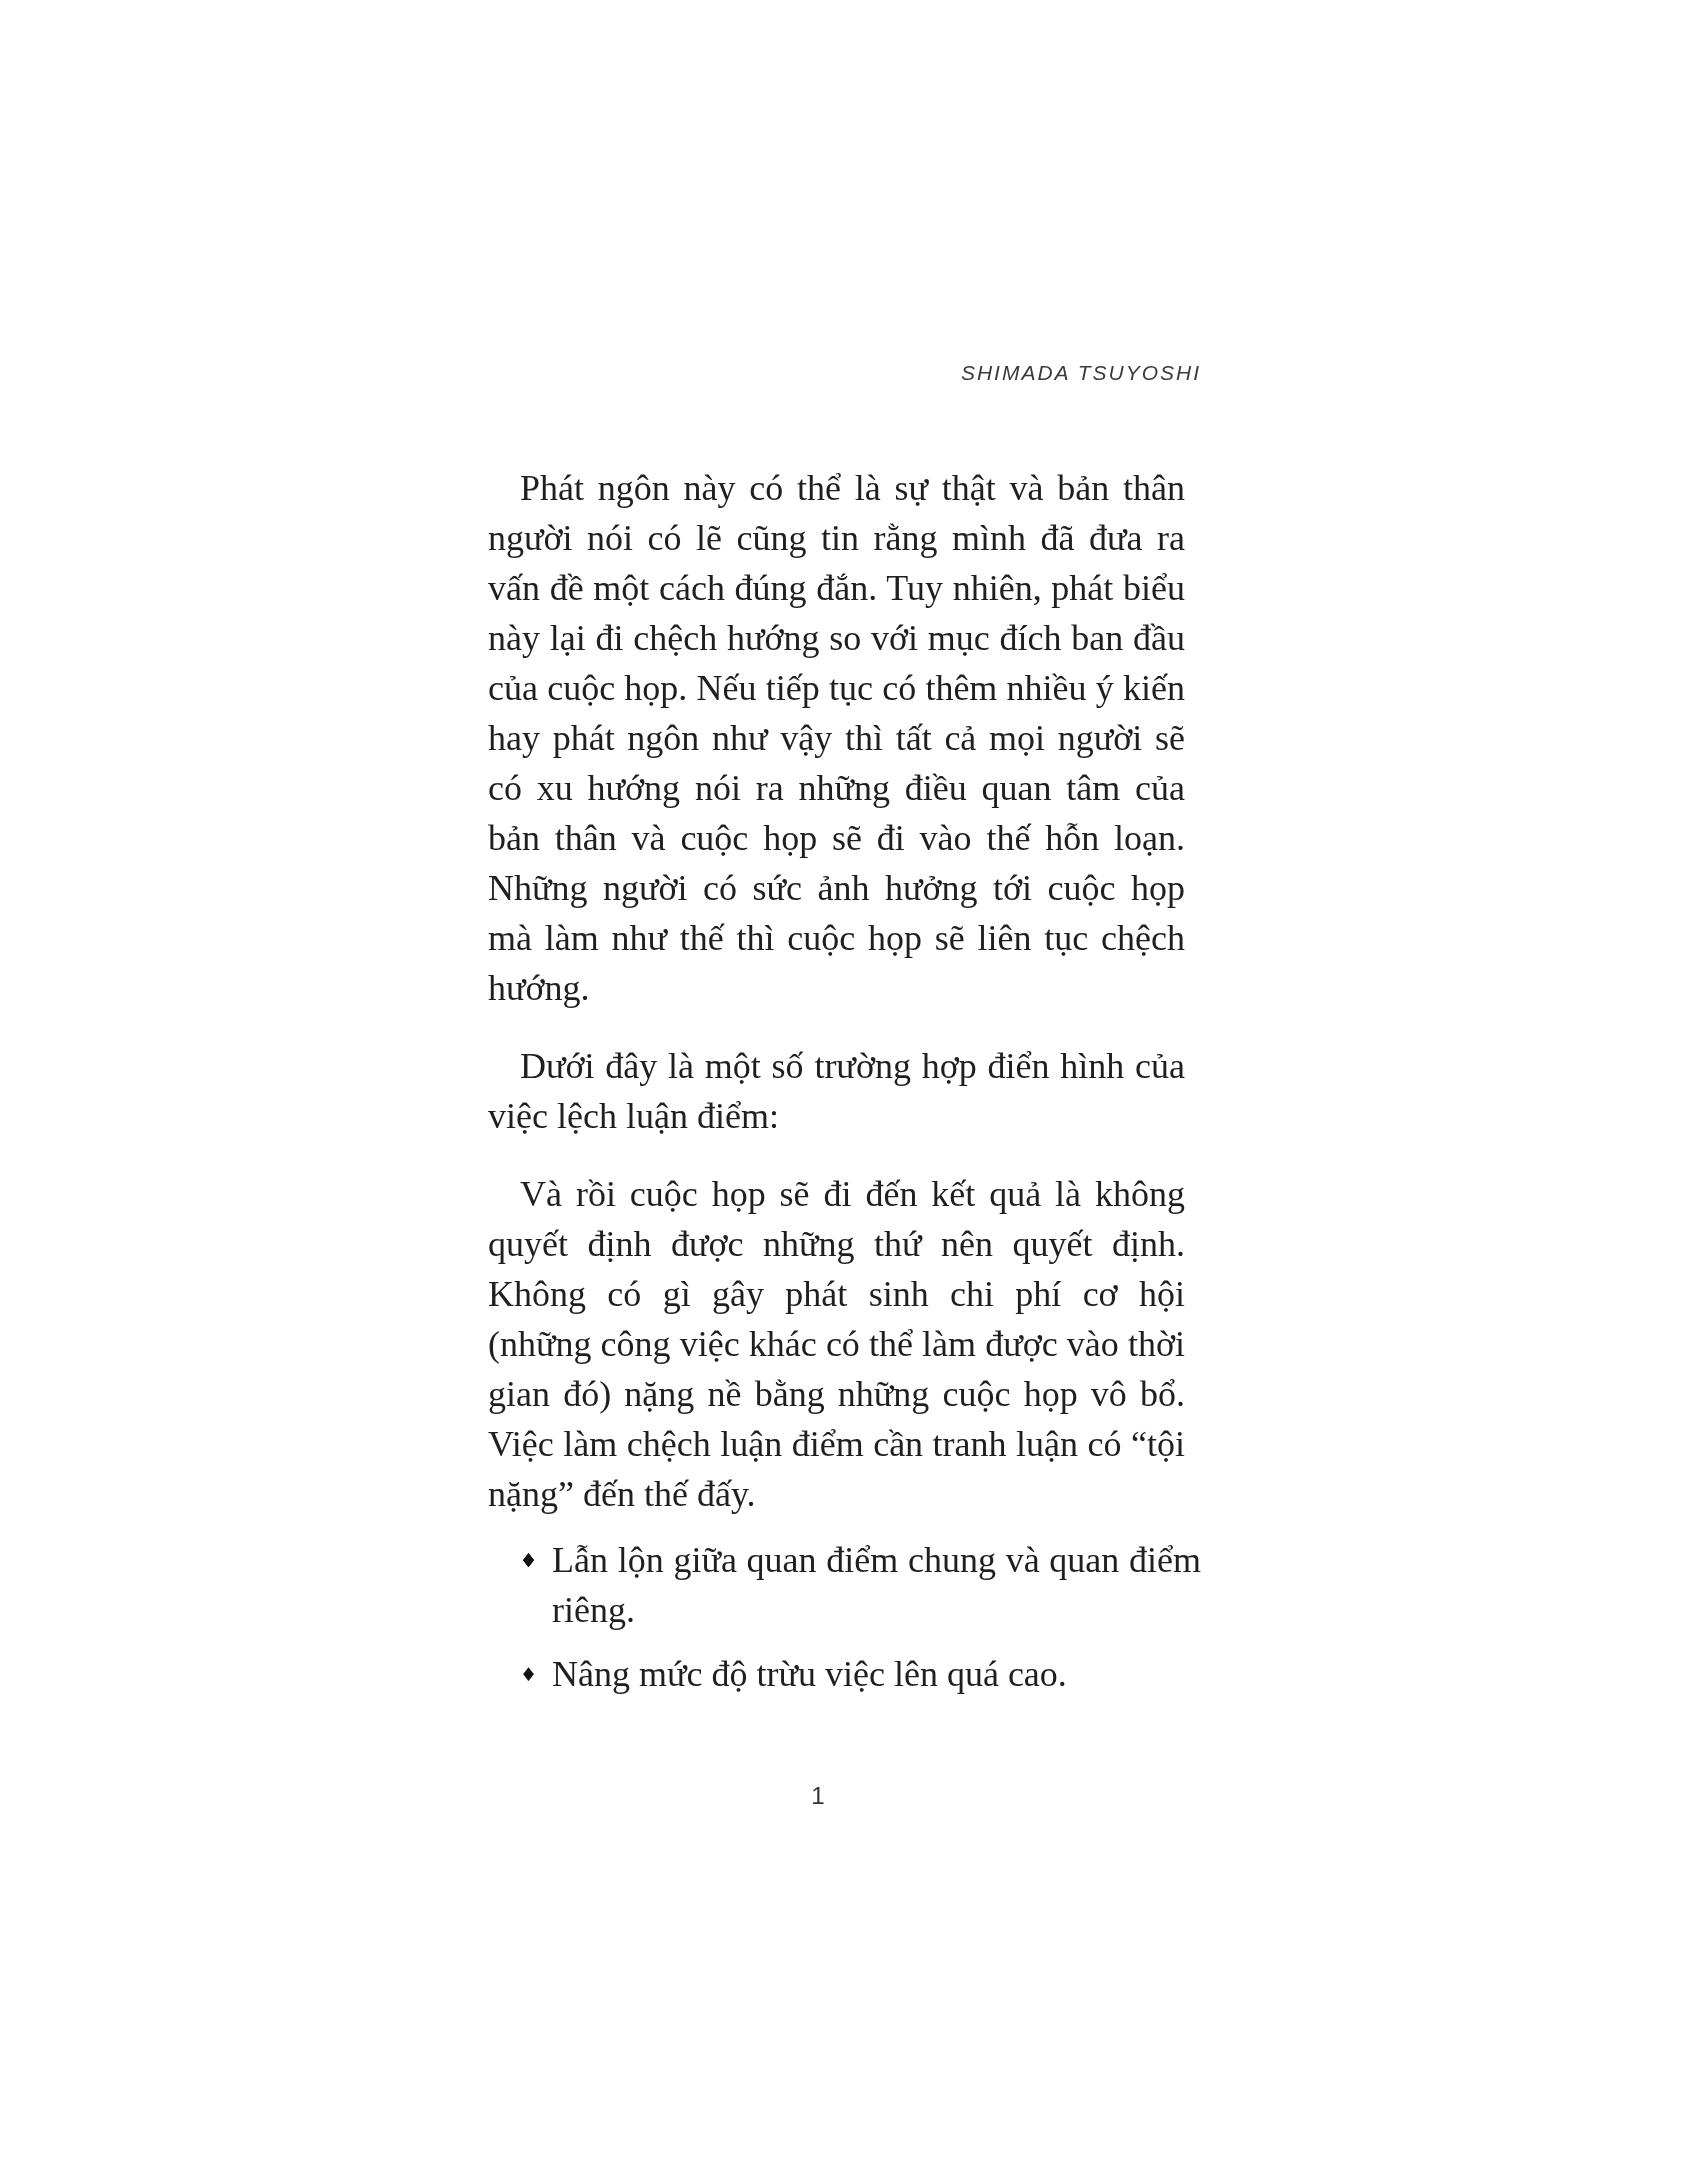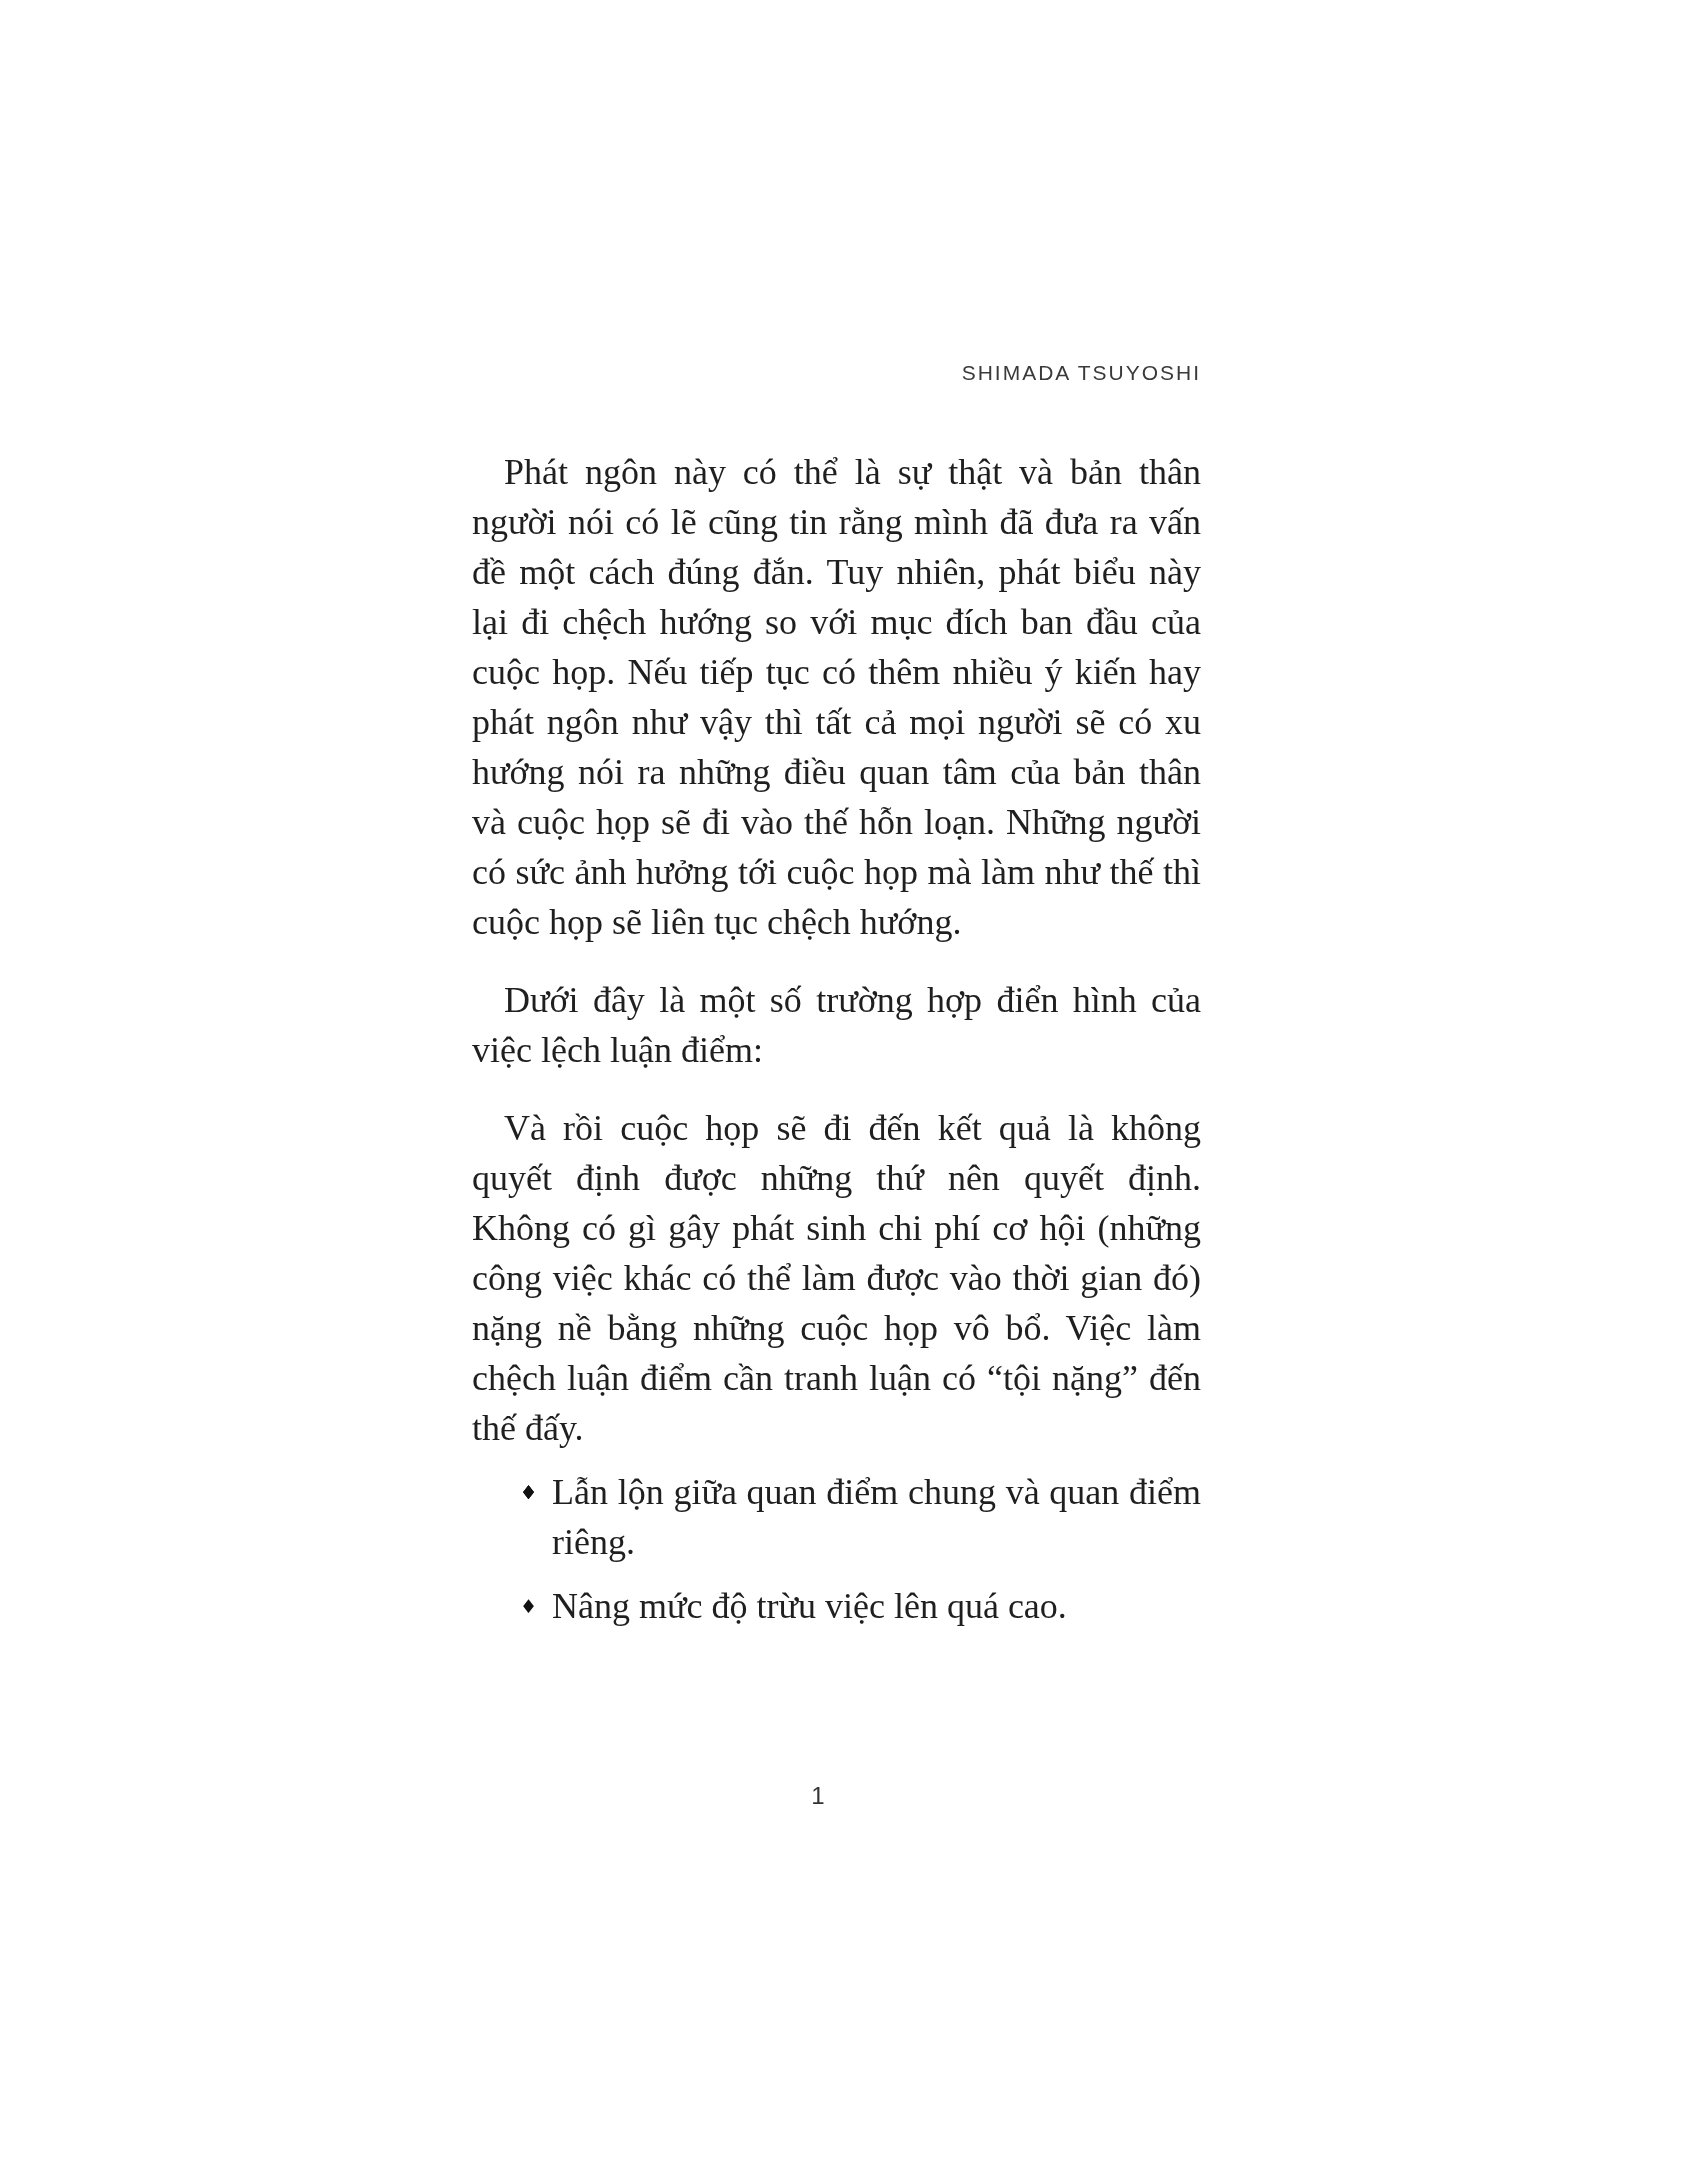--- a/index.html
+++ b/index.html
@@ -27,34 +27,35 @@
     position: absolute;
     top: 361px;
     left: 472px;
     width: 729px;
     text-align: right;
     font-family: "Liberation Sans", "DejaVu Sans", sans-serif;
     font-size: 21px;
     letter-spacing: 2px;
     color: #3a3a3a;
     text-transform: uppercase;
+    font-style: italic;
   }
   .body-text {
     position: absolute;
     top: 447px;
     left: 472px;
     width: 729px;
     font-size: 36px;
     line-height: 50px;
     text-align: justify;
     text-justify: inter-word;
     color: #1f1f1f;
   }
   .body-text p {
-    margin: 0;
+    margin: 16px;
     padding: 0;
     text-indent: 32px;
   }
   .body-text p + p {
     margin-top: 28px;
   }
   ul.bullet-list {
     list-style: none;
     margin: 14px 0 0 0;
     padding: 0;

